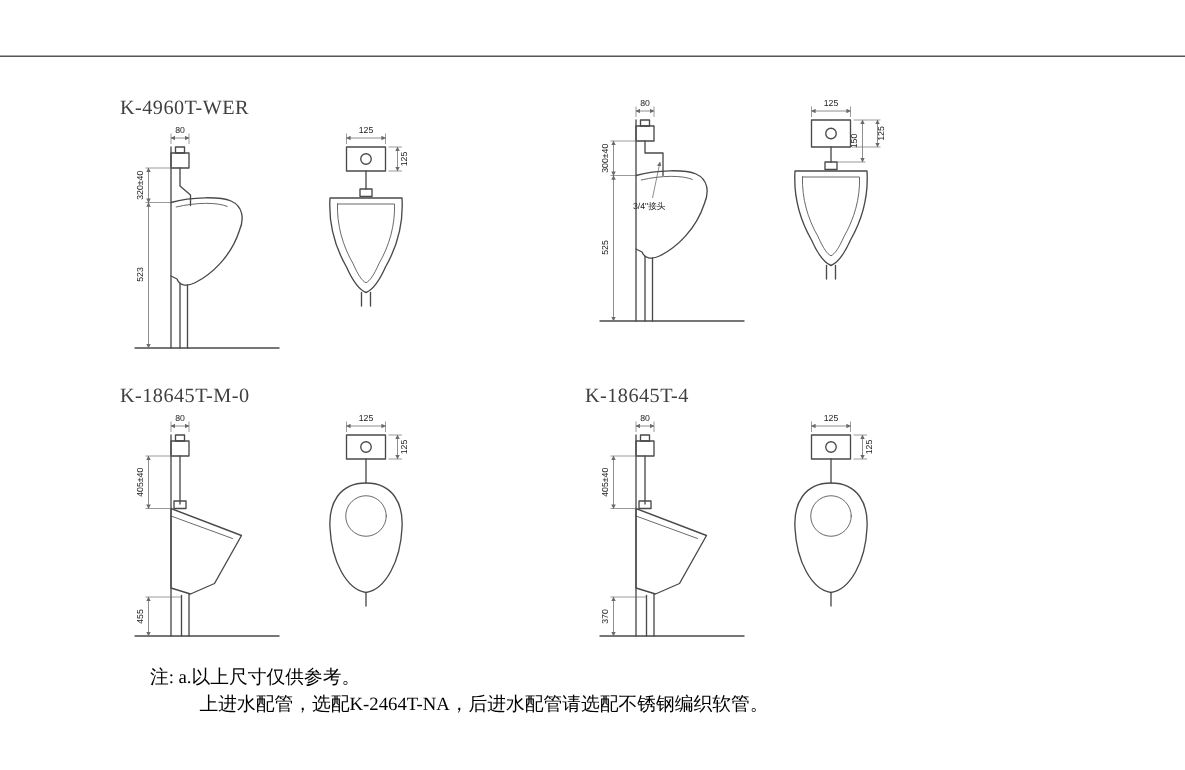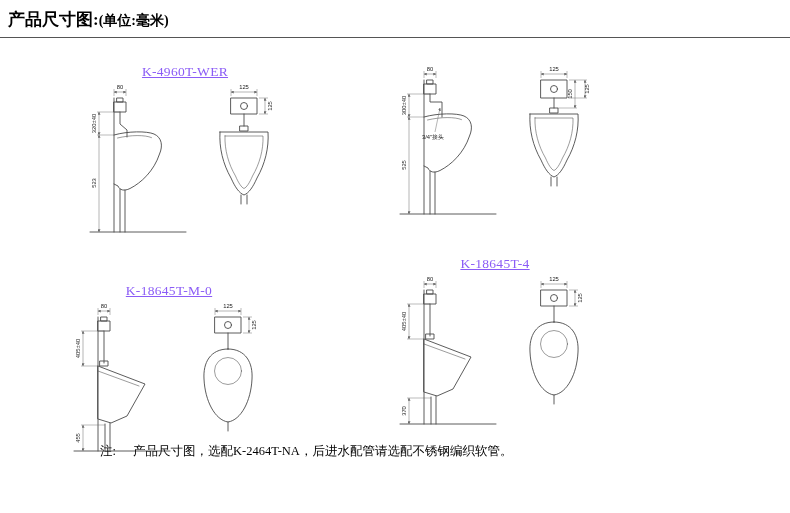--- a/index.html
+++ b/index.html
@@ -12,26 +12,25 @@
     overflow:hidden;
   }
   .page { position:absolute; inset:0; background:#fff; }
   .header { position:absolute; left:8px; top:8px; white-space:nowrap; }
   .header .title { font-size:17px; font-weight:bold; color:#000; }
   .header .unit  { font-size:14px; font-weight:bold; color:#000; }
   .rule { position:absolute; left:0; top:37px; width:790px; height:0; border-top:1px solid #555; }
 
   .panel { position:absolute; width:210px; }
   .panel-title {
-    text-align:center;
+    text-align:left;
     font-size:13.5px;
-    color:#8b5cf6;
+    color:#404040;
     letter-spacing:0.3px;
     margin-bottom:2px;
-    text-decoration:underline;
   }
   .views { display:flex; gap:18px; justify-content:center; align-items:flex-start; }
 
   svg { display:block; }
   .ln   { fill:none; stroke:#4a4a4a; stroke-width:0.9; stroke-linejoin:round; stroke-linecap:round; }
   .thin { stroke-width:0.55; }
   .ext  { fill:none; stroke:#6a6a6a; stroke-width:0.45; }
   .dim  { fill:none; stroke:#6a6a6a; stroke-width:0.5; }
   .dimtext {
     font-size:5.8px;
@@ -44,23 +43,20 @@
     font-size:12.5px; color:#000; display:flex; line-height:1.42;
   }
   .notes .label { margin-right:3px; }
   .note-line.indent { padding-left:14px; }
 </style>
 </head>
 <body>
 
 <div class="page">
 
-  <div class="header">
-    <span class="title">产品尺寸图:</span><span class="unit">(单位:毫米)</span>
-  </div>
   <div class="rule"></div>
 
   <div class="panel" style="left:80px; top:64px;">
     <div class="panel-title">K-4960T-WER</div>
     <div class="views">
 
       <svg width="105" height="160" viewBox="0 0 105 160">
         <defs>
           <marker id="m1" viewBox="0 0 6 6" refX="5.5" refY="3" markerWidth="6" markerHeight="6" orient="auto-start-reverse">
               <path d="M0,0 L6,3 L0,6 Z" fill="#6a6a6a"></path>
@@ -195,21 +191,21 @@
           <text class="dimtext" text-anchor="middle" transform="rotate(-90 54.5 30)" x="54.5" y="30">150</text>
           <path class="ext" d="M52,34 H70"></path>
           <path class="dim" d="M68,16 V34" marker-start="url(#m4)" marker-end="url(#m4)"></path>
           <text class="dimtext" text-anchor="middle" transform="rotate(-90 72 25)" x="72" y="25">125</text>
         </g>
       </svg>
 
     </div>
   </div>
 
-  <div class="panel" style="left:64px; top:256px;margin-top:27px;">
+  <div class="panel" style="left:80px; top:256px;">
     <div class="panel-title">K-18645T-M-0</div>
     <div class="views">
 
       <svg width="105" height="155" viewBox="0 0 105 155">
         <defs>
           <marker id="m5" viewBox="0 0 6 6" refX="5.5" refY="3" markerWidth="6" markerHeight="6" orient="auto-start-reverse">
               <path d="M0,0 L6,3 L0,6 Z" fill="#6a6a6a"></path>
             </marker>
         </defs>
         <g>
@@ -338,17 +334,18 @@
           <text class="dimtext" text-anchor="middle" transform="rotate(-90 64.5 24)" x="64.5" y="24">125</text>
         </g>
       </svg>
 
     </div>
   </div>
 
   <div class="notes">
     <span class="label">注:</span>
     <div>
-      <div class="note-line indent">产品尺寸图，选配K-2464T-NA，后进水配管请选配不锈钢编织软管。</div>
+      <div class="note-line">a.以上尺寸仅供参考。</div>
+      <div class="note-line indent">上进水配管，选配K-2464T-NA，后进水配管请选配不锈钢编织软管。</div>
     </div>
   </div>
 
 </div>
 
 </body></html>

